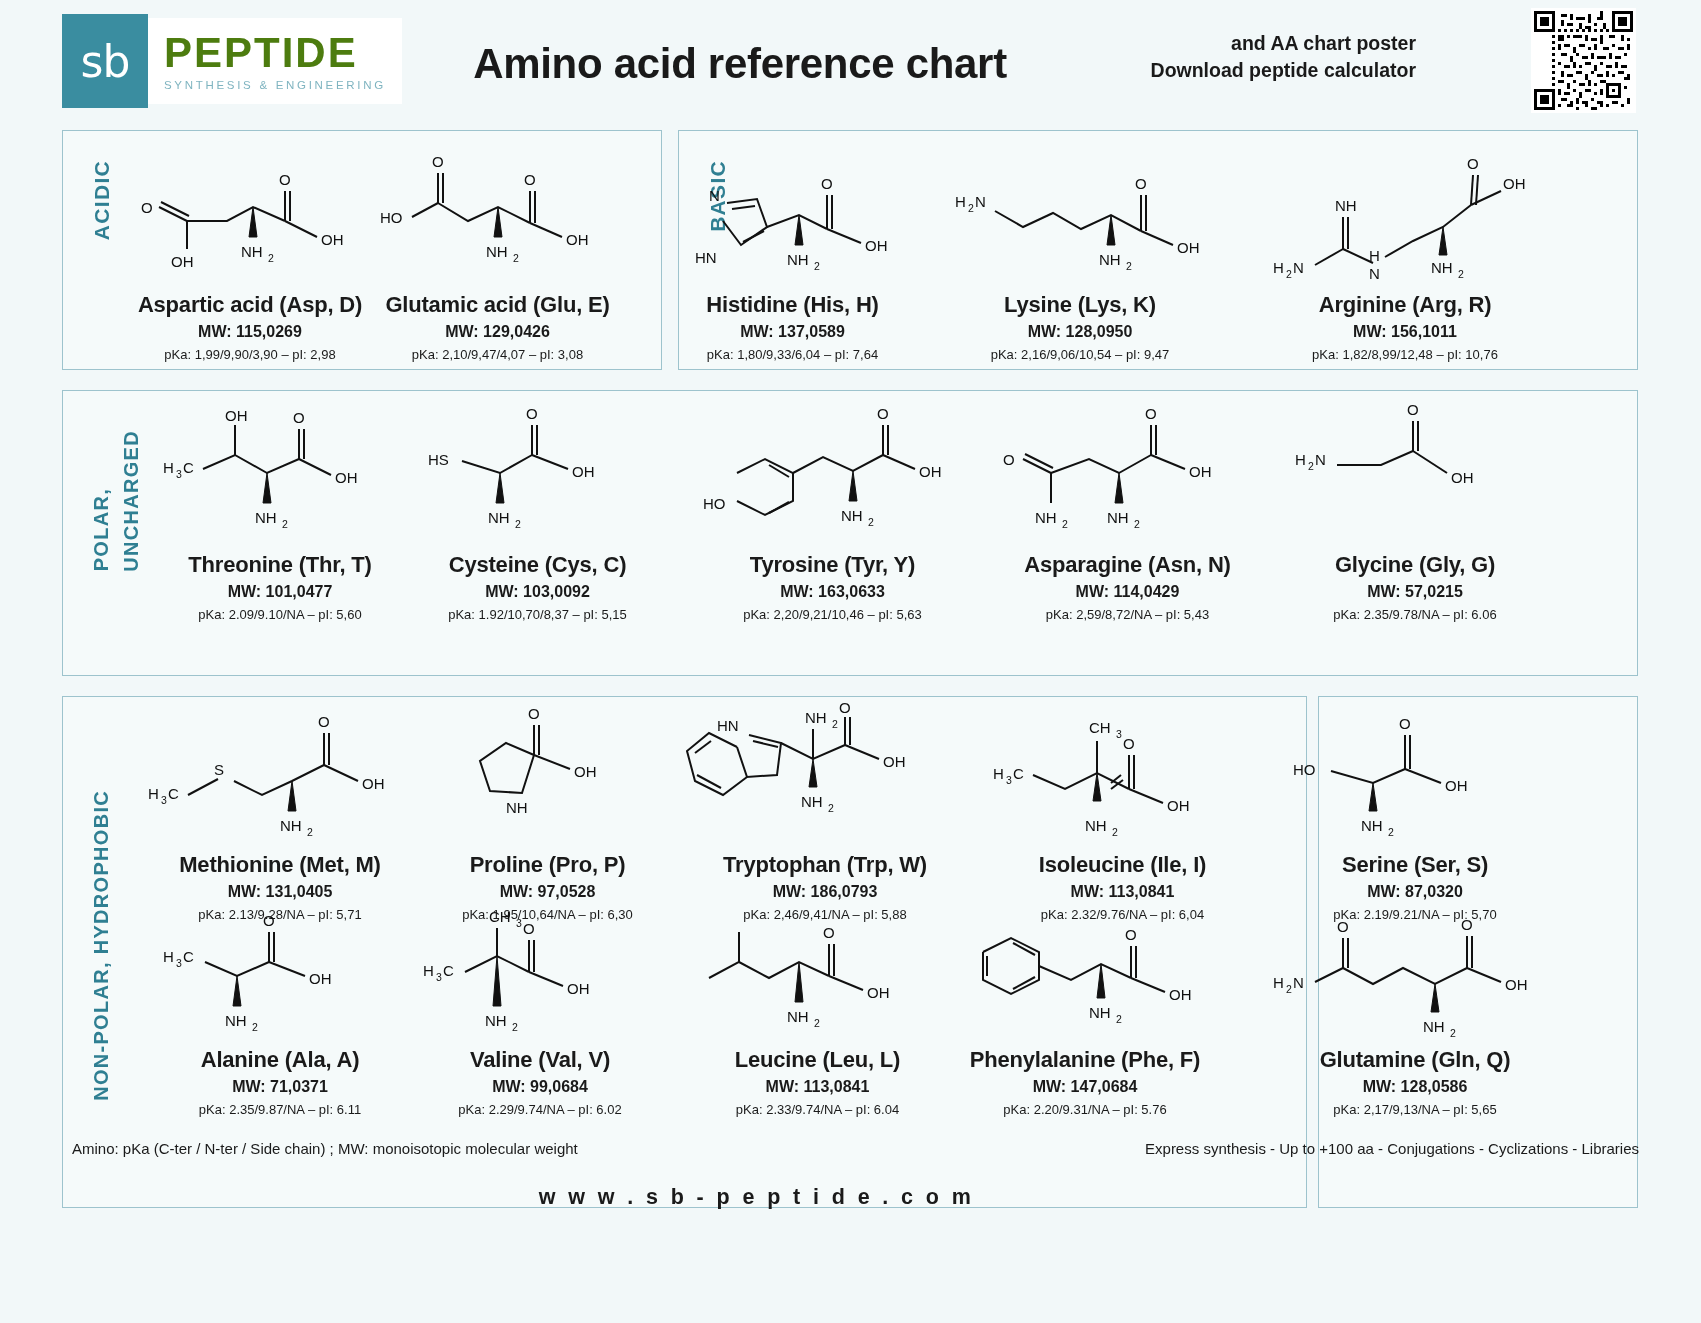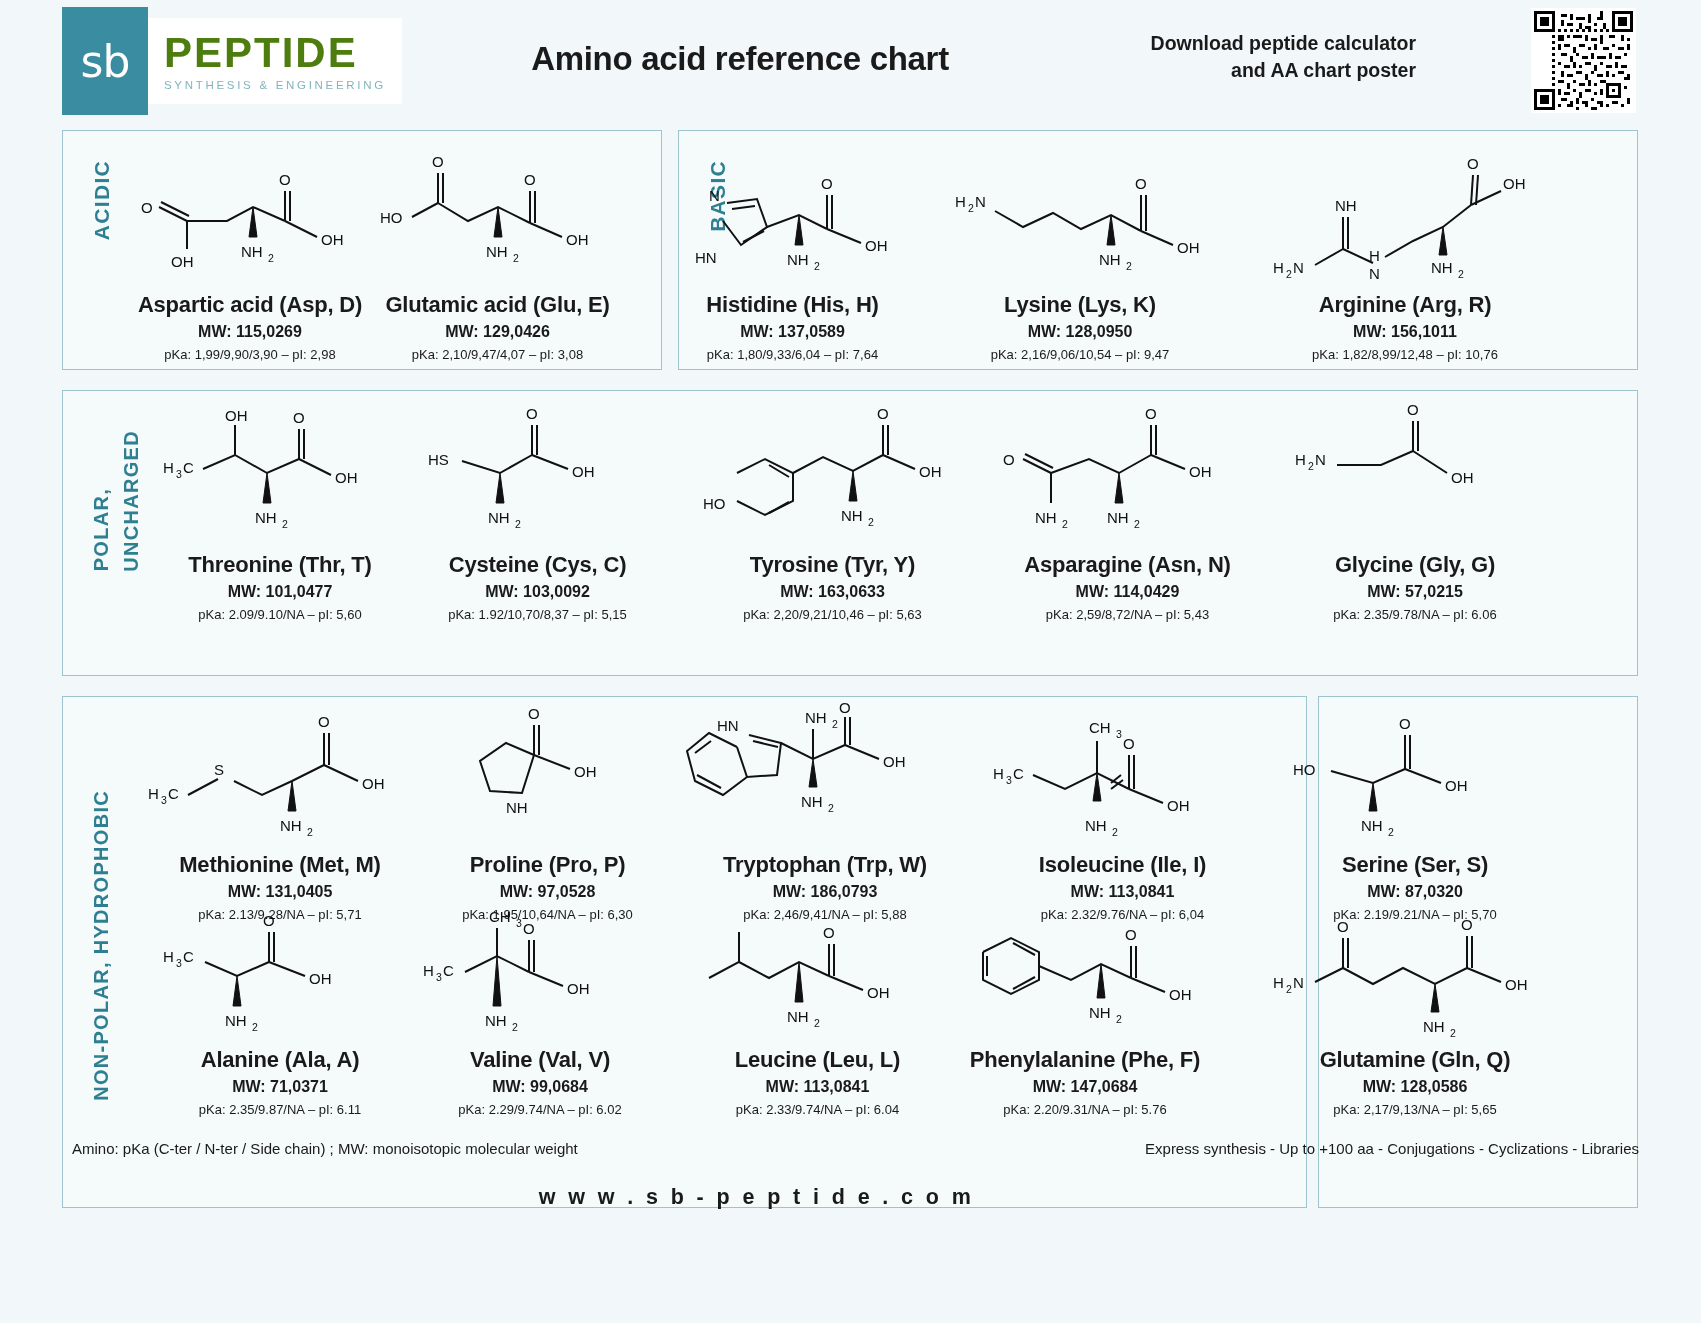--- a/index.html
+++ b/index.html
@@ -22,21 +22,21 @@
   }
   .logo-box {
     position: absolute;
     left: 62px; top: 18px;
     width: 340px; height: 86px;
     background: #ffffff;
     display: flex;
     align-items: center;
   }
   .logo-mark {
-    width: 86px; height: 108px;
+    width: 86px; height: 94px;
     background: #3a8da0;
     color: #ffffff;
     font-family: "DejaVu Sans", sans-serif;
     font-size: 44px;
     font-weight: 400;
     display: flex;
     align-items: center;
     justify-content: center;
     letter-spacing: -1px;
   }
@@ -52,21 +52,21 @@
     font-size: 11.5px;
     color: #7fb4c0;
     letter-spacing: 2.7px;
     margin-top: 5px;
   }
   .chart-title {
     position: absolute;
     left: 430px; top: 40px;
     width: 620px;
     text-align: center;
-    font-size: 33px;
+    font-size: 42px;
     font-weight: bold;
     letter-spacing: -0.3px;
   }
   .download-text {
     position: absolute;
     right: 285px; top: 30px;
     width: 330px;
     text-align: right;
     font-size: 19.5px;
     font-weight: bold;
@@ -175,22 +175,22 @@
     <div class="logo-mark">sb</div>
     <div class="logo-text">
       <div class="logo-title">PEPTIDE</div>
       <div class="logo-sub">SYNTHESIS &amp; ENGINEERING</div>
     </div>
   </div>
 
   <div class="chart-title">Amino acid reference chart</div>
 
   <div class="download-text">
+    <div>and AA chart poster</div>
     <div>Download peptide calculator</div>
-    <div>and AA chart poster</div>
   </div>
 
   <div class="qr">
     <svg width="99" height="99" viewBox="0 0 33 33" shape-rendering="crispEdges">
       <rect width="33" height="33" fill="#fff"></rect>
       <g fill="#000">
 
         <rect x="0" y="0" width="7" height="1"></rect>
           <rect x="0" y="6" width="7" height="1"></rect>
         <rect x="0" y="0" width="1" height="7"></rect>

